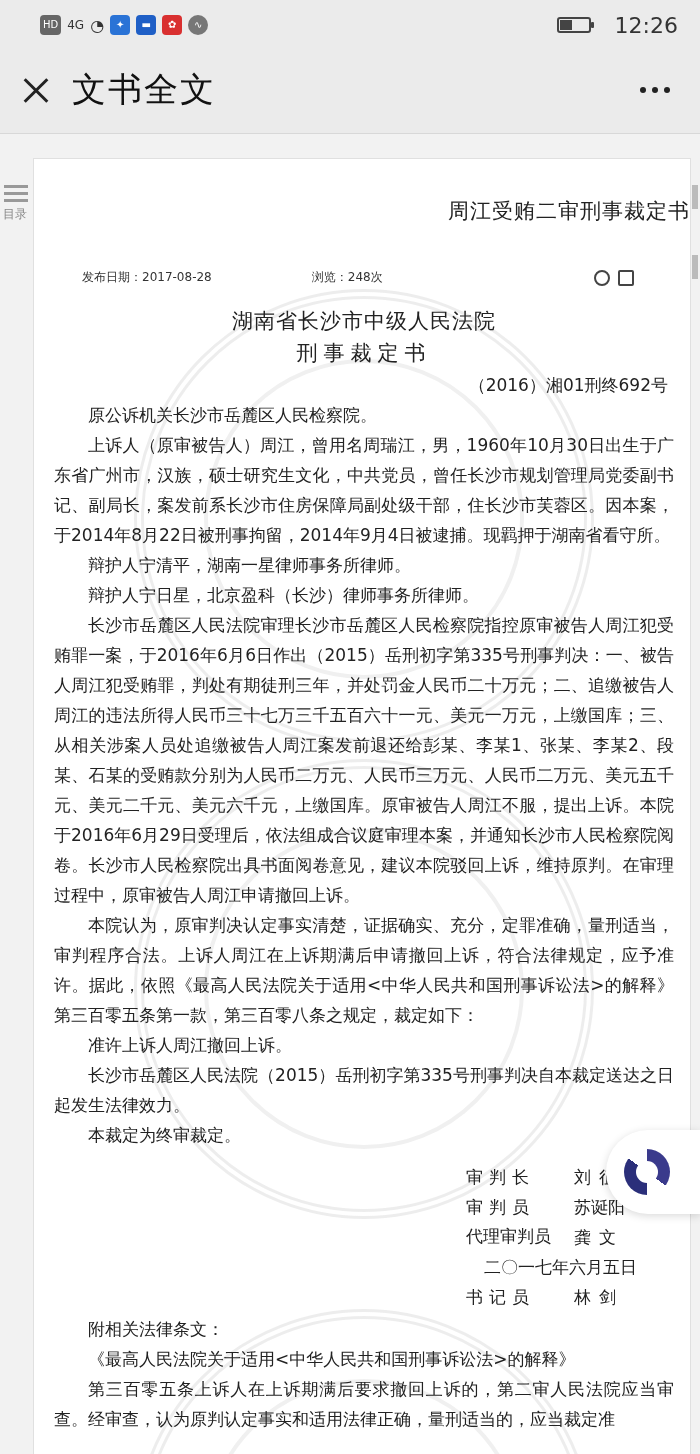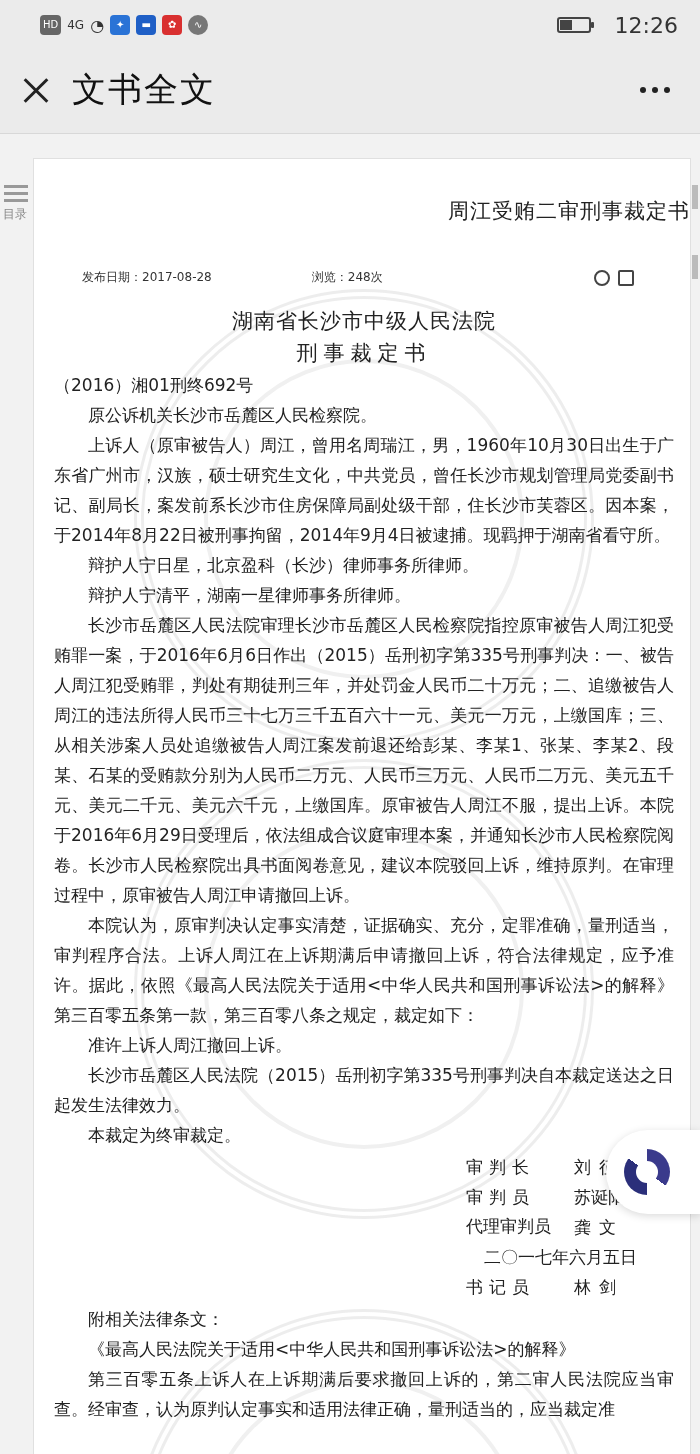--- a/index.html
+++ b/index.html
@@ -33,23 +33,23 @@
     .doc-head-title { position: relative; text-align: right; font-size: 21px; color: #222; margin-top: 38px; letter-spacing: 1px; }
     .meta { position: relative; display: flex; align-items: center; margin-top: 44px; padding: 0 48px; font-size: 12px; color: #333; }
     .meta .views { margin-left: 100px; }
     .meta .icons { margin-left: auto; display: flex; gap: 8px; margin-right: 8px; }
     .ico { width: 16px; height: 16px; border: 2px solid #444; display: inline-block; }
     .ico.dl { border-radius: 50%; }
     .ico.pr { border-radius: 2px; }
     .body { position: relative; padding: 0 16px 0 20px; font-size: 17px; line-height: 30px; color: #222; }
     .court { text-align: center; font-size: 21px; margin-top: 20px; line-height: 30px; letter-spacing: 1px; }
     .doctype { text-align: center; font-size: 21px; letter-spacing: 6px; line-height: 30px; margin-top: 2px; }
-    .caseno { text-align: left; margin-top: 2px; padding-right: 6px; }
+    .caseno { text-align: right; margin-top: 2px; padding-right: 6px; }
     .para { text-indent: 2em; text-align: justify; }
-    .sig { margin-top: 2px; margin-left: 412px; font-size: 17px; line-height: 30px; }
+    .sig { margin-top: 12px; margin-left: 412px; font-size: 17px; line-height: 30px; }
     .sig .row { display: flex; }
     .sig .role { width: 90px; letter-spacing: 6px; white-space: nowrap; }
     .sig .role.narrow { letter-spacing: 0; font-family: Liberation Serif, serif; }
     .sig .name { margin-left: 18px; letter-spacing: 8px; }
     .sig .date { margin-left: 18px; }
     .appendix-title { text-indent: 2em; margin-top: 2px; }
     .float-btn { position: absolute; right: 0; top: 1130px; width: 94px; height: 84px; background: #fff; border-radius: 42px 0 0 42px; box-shadow: 0 2px 8px rgba(0,0,0,0.15); display: flex; align-items: center; padding-left: 18px; cursor: pointer; }
     .logo-c { width: 46px; height: 46px; border-radius: 50%; position: relative; background: conic-gradient(#3a3a8c 0 35%, #ffffff 35% 50%, #2b2f7a 50% 85%, #fff 85%); }
     .logo-c::after { content: ""; position: absolute; left: 12px; top: 12px; width: 22px; height: 22px; background: #fff; border-radius: 50%; }
   </style>
@@ -111,22 +111,22 @@
       <span class="ico pr"></span>
     </span>
   </div>
 
   <div class="body">
     <div class="court">湖南省长沙市中级人民法院</div>
     <div class="doctype">刑事裁定书</div>
     <div class="caseno">（2016）湘01刑终692号</div>
     <p class="para">原公诉机关长沙市岳麓区人民检察院。</p>
     <p class="para">上诉人（原审被告人）周江，曾用名周瑞江，男，1960年10月30日出生于广东省广州市，汉族，硕士研究生文化，中共党员，曾任长沙市规划管理局党委副书记、副局长，案发前系长沙市住房保障局副处级干部，住长沙市芙蓉区。因本案，于2014年8月22日被刑事拘留，2014年9月4日被逮捕。现羁押于湖南省看守所。</p>
+    <p class="para">辩护人宁清平，湖南一星律师事务所律师。</p>
     <p class="para">辩护人宁日星，北京盈科（长沙）律师事务所律师。</p>
-    <p class="para">辩护人宁清平，湖南一星律师事务所律师。</p>
     <p class="para">长沙市岳麓区人民法院审理长沙市岳麓区人民检察院指控原审被告人周江犯受贿罪一案，于2016年6月6日作出（2015）岳刑初字第335号刑事判决：一、被告人周江犯受贿罪，判处有期徒刑三年，并处罚金人民币二十万元；二、追缴被告人周江的违法所得人民币三十七万三千五百六十一元、美元一万元，上缴国库；三、从相关涉案人员处追缴被告人周江案发前退还给彭某、李某1、张某、李某2、段某、石某的受贿款分别为人民币二万元、人民币三万元、人民币二万元、美元五千元、美元二千元、美元六千元，上缴国库。原审被告人周江不服，提出上诉。本院于2016年6月29日受理后，依法组成合议庭审理本案，并通知长沙市人民检察院阅卷。长沙市人民检察院出具书面阅卷意见，建议本院驳回上诉，维持原判。在审理过程中，原审被告人周江申请撤回上诉。</p>
     <p class="para">本院认为，原审判决认定事实清楚，证据确实、充分，定罪准确，量刑适当，审判程序合法。上诉人周江在上诉期满后申请撤回上诉，符合法律规定，应予准许。据此，依照《最高人民法院关于适用&lt;中华人民共和国刑事诉讼法&gt;的解释》第三百零五条第一款，第三百零八条之规定，裁定如下：</p>
     <p class="para">准许上诉人周江撤回上诉。</p>
     <p class="para">长沙市岳麓区人民法院（2015）岳刑初字第335号刑事判决自本裁定送达之日起发生法律效力。</p>
     <p class="para">本裁定为终审裁定。</p>
 
     <div class="sig">
       <div class="row">
           <span class="role">审判长</span>
           <span class="name">刘征</span>

